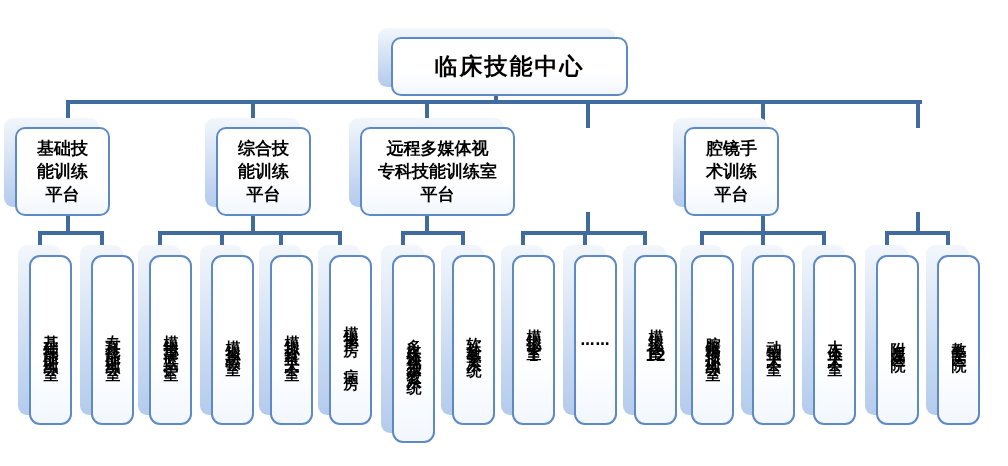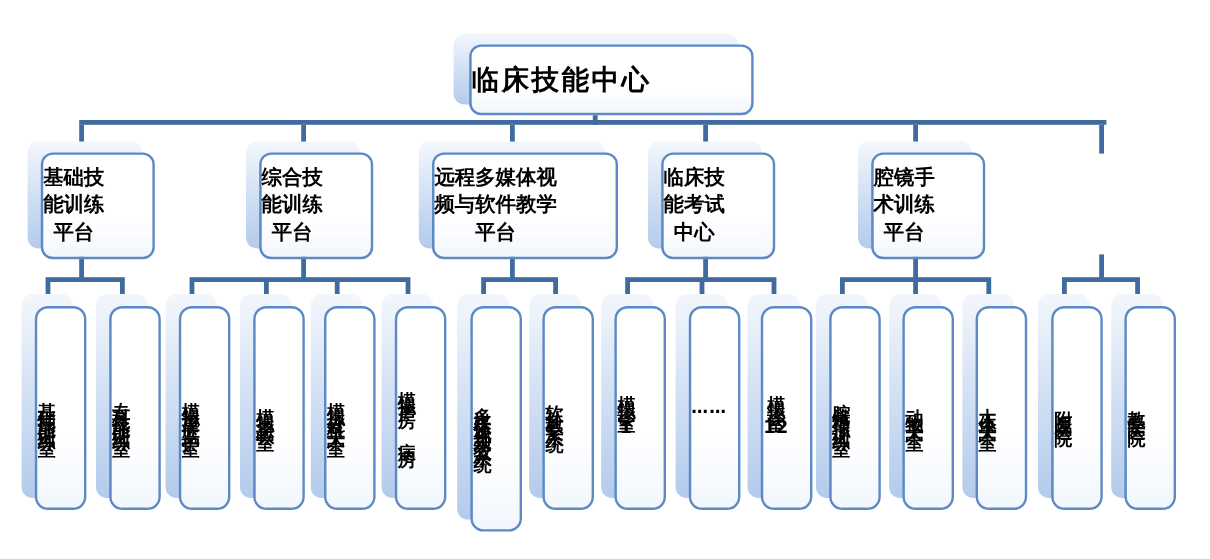--- a/index.html
+++ b/index.html
@@ -17,21 +17,21 @@
   
   .node{position:absolute;z-index:2;}
   .node .shadow{
     position:absolute;left:0;top:0;border-radius:9px;
     background:linear-gradient(180deg,#f3f7fc 0%,#cfdef3 55%,#b3cbec 100%);
   }
   .node .box{
     position:absolute;box-sizing:border-box;
     background:linear-gradient(180deg,#ffffff 0%,#ffffff 62%,#f2f7fd 100%);
     border:2px solid #5d89c4;border-radius:10px;
-    display:flex;align-items:center;justify-content:flex-start;
+    display:flex;align-items:center;justify-content:center;
     text-align:center;
   }
   
   .root .shadow{width:237px;height:59px;}
   .root .box{left:13px;top:9px;width:237px;height:59px;font-size:23px;letter-spacing:2px;}
   
   .lvl2 .shadow{width:95px;height:89px;}
   .lvl2 .box{left:11px;top:9px;width:95px;height:89px;font-size:17px;line-height:1.35;white-space:pre-line;}
   .lvl2.wide .shadow{width:155px;}
   .lvl2.wide .box{width:155px;}
@@ -94,45 +94,39 @@
   <div class="line" style="left:885px;top:235px;width:4px;height:21px"></div>
   <div class="line" style="left:946px;top:235px;width:4px;height:21px"></div>
 
   <div class="node root" style="left:378px;top:28px;width:250px;height:68px">
     <div class="shadow"></div>
     <div class="box">
       <span>临床技能中心</span>
     </div>
   </div>
 
-  <div class="node lvl2" style="left:23px;top:118px;width:106px;height:98px">
+  <div class="node lvl2" style="left:4px;top:118px;width:106px;height:98px">
     <div class="shadow"></div>
     <div class="box"><span>基础技
 能训练
 平台</span></div>
   </div>
   <div class="node lvl2" style="left:205px;top:118px;width:128px;height:98px">
     <div class="shadow"></div>
     <div class="box"><span>综合技
 能训练
 平台</span></div>
   </div>
   <div class="node lvl2 wide" style="left:349px;top:118px;width:166px;height:98px">
     <div class="shadow"></div>
     <div class="box"><span>远程多媒体视
-频与软件教学
-平台</span></div>
-  </div>
-  <div class="node lvl2" style="left:540px;top:118px;width:106px;height:98px">
-    <div class="shadow"></div>
-    <div class="box"><span>临床技
-能考试
-中心</span></div>
-  </div>
-  <div class="node lvl2" style="left:715px;top:118px;width:126px;height:98px">
+专科技能训练室
+平台</span></div>
+  </div>
+  <div class="node lvl2" style="left:673px;top:118px;width:126px;height:98px">
     <div class="shadow"></div>
     <div class="box"><span>腔镜手
 术训练
 平台</span></div>
   </div>
 
   <div class="node lvl3" style="left:18px;top:245px;width:54px;height:180px">
     <div class="shadow"></div>
     <div class="box">
         <span class="vchars">基础技能训练室</span>

